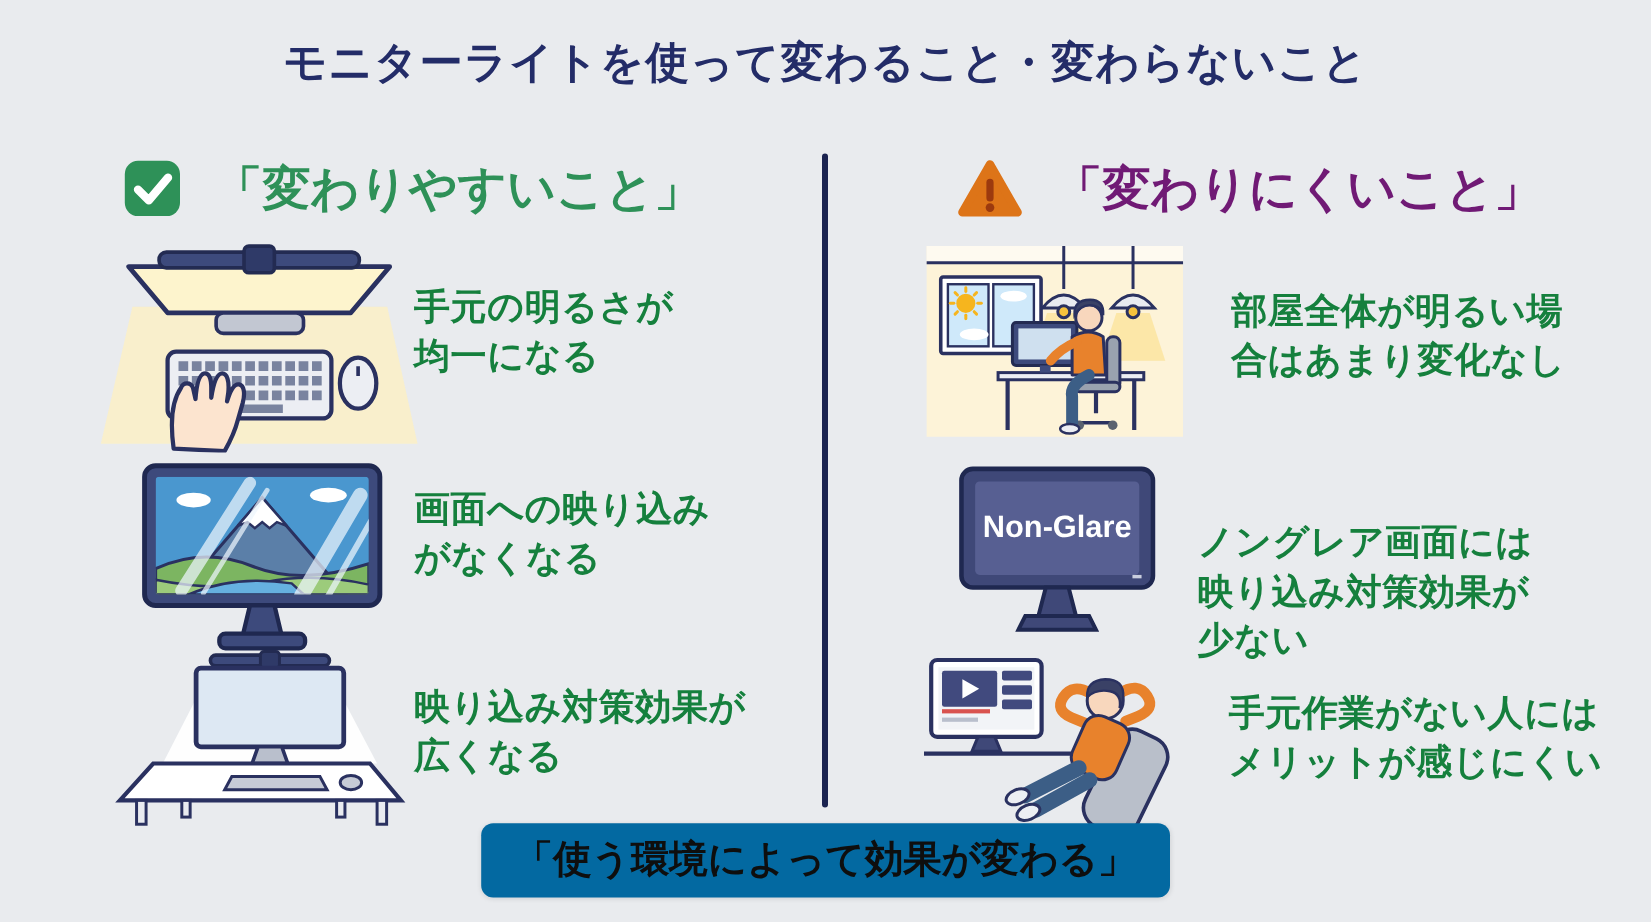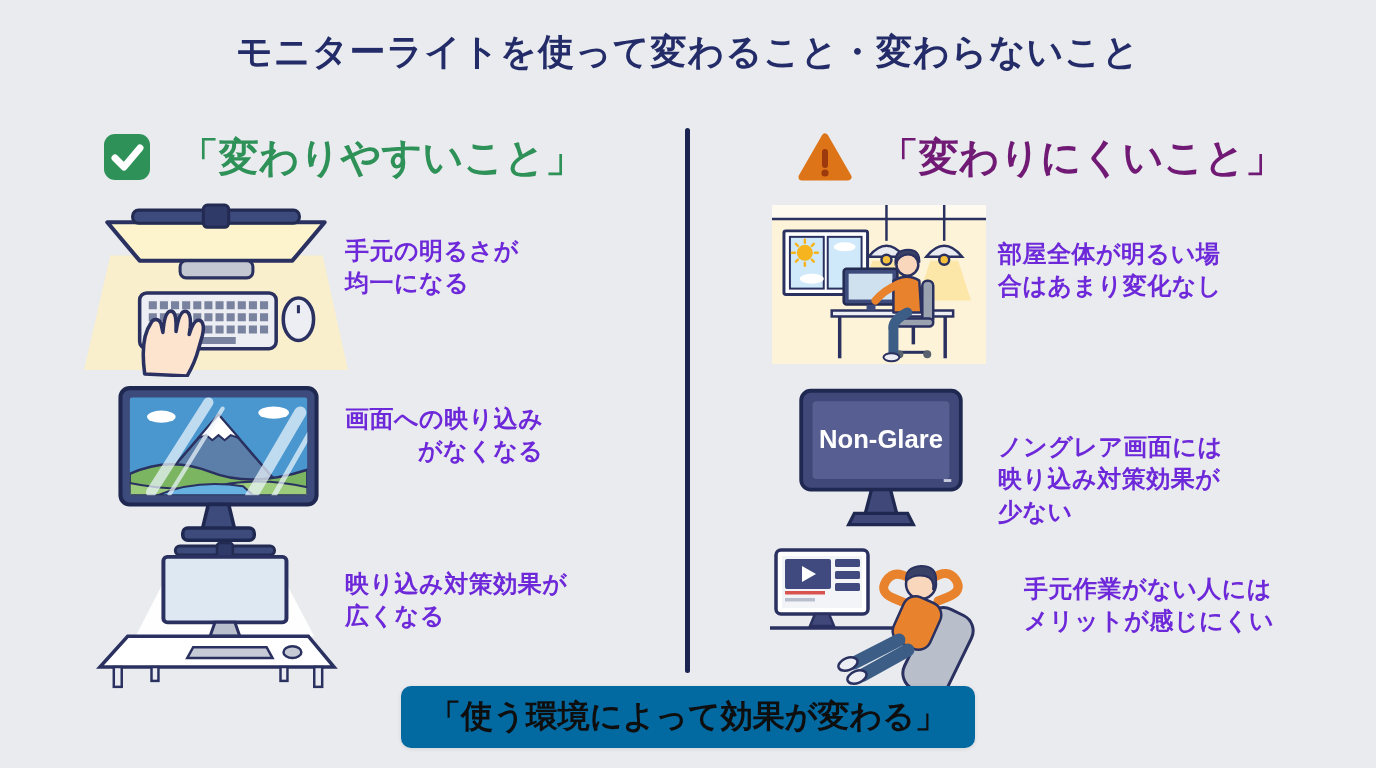--- a/index.html
+++ b/index.html
@@ -21,22 +21,22 @@
   }
   .col-header.left{left:0;width:687px;color:#2e9158;}
   .col-header.right{left:698px;width:687px;color:#701a75;}
   .divider{
     position:absolute;left:685px;top:128px;width:5px;height:545px;
     background:#1b2350;border-radius:3px;
   }
   .illo{position:absolute;}
   .illo svg{display:block;width:100%;height:auto;}
   .item-text{
-    position:absolute;font-size:24px;line-height:1.35;font-weight:700;
-    color:#6d28d9;white-space:pre-line;letter-spacing:.5px;font-family:Liberation Mono, monospace;
+    position:absolute;font-size:30px;line-height:1.35;font-weight:700;
+    color:#15803d;white-space:pre-line;letter-spacing:.5px;
   }
   .footer-banner{
     position:absolute;top:686px;left:50%;transform:translateX(-50%);
     background:#0369a1;border-radius:10px;padding:9px 28px;
     font-size:32px;font-weight:700;color:#0e0e0e;white-space:nowrap;
     box-shadow:0 1px 4px rgba(0,0,0,.10);
   }
   .hdr-icon{flex:0 0 auto;display:block;}
 </style>
 </head>
@@ -102,21 +102,21 @@
         <line x1="52" y1="108" x2="108" y2="20" stroke-width="10"></line>
         <line x1="70" y1="110" x2="122" y2="26" stroke-width="4"></line>
         <line x1="150" y1="112" x2="198" y2="30" stroke-width="12"></line>
         <line x1="172" y1="112" x2="212" y2="42" stroke-width="5"></line>
       </g>
     </g>
     <path d="M108 120 L128 120 L134 145 L102 145 Z" fill="#3d4a7c" stroke="#1f2850" stroke-width="3.5"></path>
     <rect x="83" y="143" width="70" height="12" rx="5" fill="#3d4a7c" stroke="#1f2850" stroke-width="3.5"></rect>
   </svg>
 </div>
-<div class="item-text" style="left:345px;top:405px;text-align:right;">画面への映り込み
+<div class="item-text" style="left:345px;top:405px;">画面への映り込み
 がなくなる</div>
 
 <div class="illo" style="left:88px;top:540px;width:258px;">
   <svg viewBox="0 0 260 150">
     <polygon points="85,25 190,25 228,97 48,97" fill="#ffffff" opacity="0.92"></polygon>
     <rect x="88" y="6" width="100" height="9" rx="4.5" fill="#3d4a7c" stroke="#232b52" stroke-width="3"></rect>
     <rect x="130" y="3" width="16" height="14" rx="3" fill="#2f3a68" stroke="#232b52" stroke-width="2.5"></rect>
     <rect x="76" y="17" width="124" height="66" rx="4" fill="#dde8f3" stroke="#2a3160" stroke-width="4"></rect>
     <path d="M128 83 L148 83 L153 97 L123 97 Z" fill="#b9bfcc" stroke="#2a3160" stroke-width="3"></path>
     <polygon points="40,97 222,97 248,128 12,128" fill="#ffffff" stroke="#2a3160" stroke-width="3.5"></polygon>
@@ -175,21 +175,21 @@
     <circle cx="128" cy="150" r="4" fill="#5a6270"></circle>
     <circle cx="156" cy="150" r="4" fill="#5a6270"></circle>
     <circle cx="136" cy="60" r="11" fill="#f8d7bd" stroke="#2a3160" stroke-width="2.5"></circle>
     <path d="M124 58 Q123 45 137 45 Q149 45 148 58 Q148 52 140 50 Q130 48 124 58 Z" fill="#3a4166" stroke="#2a3160" stroke-width="2"></path>
     <path d="M122 76 Q136 68 148 76 L150 108 L122 108 Z" fill="#e8822c" stroke="#2a3160" stroke-width="2.5" stroke-linejoin="round"></path>
     <path d="M126 80 Q112 86 104 96" fill="none" stroke="#e8822c" stroke-width="8" stroke-linecap="round"></path>
     <path d="M136 108 Q120 116 122 126 L122 150" fill="none" stroke="#3c5e86" stroke-width="10" stroke-linecap="round"></path>
     <ellipse cx="120" cy="153" rx="8" ry="4" fill="#eceef3" stroke="#2a3160" stroke-width="2"></ellipse>
   </svg>
 </div>
-<div class="item-text" style="left:998px;top:240px;">部屋全体が明るい場
+<div class="item-text" style="left:1026px;top:240px;">部屋全体が明るい場
 合はあまり変化なし</div>
 
 <div class="illo" style="left:786px;top:386px;width:190px;">
   <svg viewBox="0 0 200 150">
     <rect x="16" y="5" width="168" height="104" rx="10" fill="#3f4878" stroke="#1f2850" stroke-width="4"></rect>
     <rect x="28" y="16" width="144" height="82" rx="4" fill="#575f92"></rect>
     <rect x="166" y="98" width="8" height="3" fill="#c9cede"></rect>
     <text x="100" y="65" text-anchor="middle" font-size="27" font-weight="bold" fill="#ffffff" font-family="Liberation Sans, sans-serif">Non-Glare</text>
     <path d="M90 109 L110 109 L117 136 L83 136 Z" fill="#3f4878" stroke="#1f2850" stroke-width="3.5"></path>
     <path d="M72 134 L128 134 L134 146 L66 146 Z" fill="#3f4878" stroke="#1f2850" stroke-width="3.5"></path>

